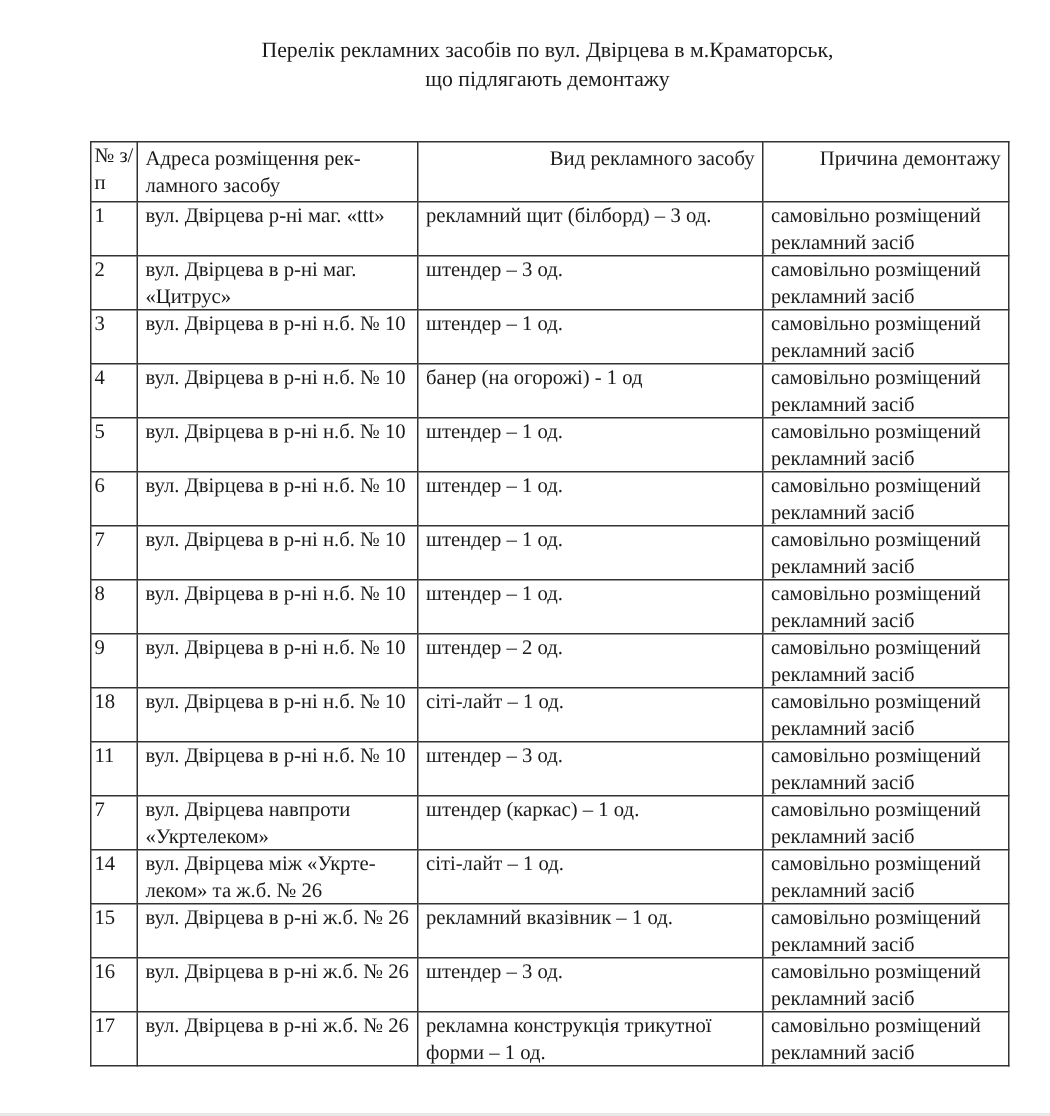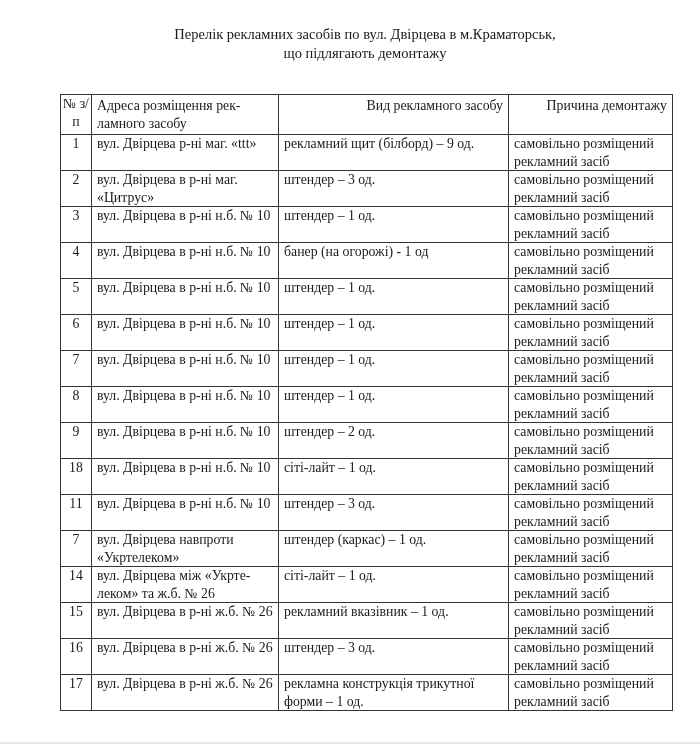--- a/index.html
+++ b/index.html
@@ -18,21 +18,21 @@
     font-size: 13.8px; line-height: 17.5px;
   }
   td, th {
     border: 1.5px solid #333;
     vertical-align: top;
     padding: 0 5px;
     font-weight: normal;
     text-align: left;
   }
   th { padding-top: 2px; height: 37px; }
-  th.num, td.num { text-align: center; padding: 0 2px; }
+  th.num, td.num { padding: 0 2px; }
   th.center { text-align: right; }
   td { height: 35px; padding-top: 0px; }
   col.c1 { width: 31px; } col.c2 { width: 187px; } col.c3 { width: 230px; } col.c4 { width: 164px; }
   .shadow { position:absolute; left:0; right:0; bottom:0; height:2px; background:#e8e8e8; }
 </style>
 </head>
 <body>
 
 <div class="title">
   <div>Перелік рекламних засобів по  вул. Двірцева в м.Краматорськ,</div>
@@ -51,21 +51,21 @@
       <th class="num">№ з/п</th>
       <th>Адреса розміщення рек-ламного засобу</th>
       <th class="center">Вид рекламного засобу</th>
       <th class="center">Причина демонтажу</th>
     </tr>
   </thead>
   <tbody id="tbody">
       <tr>
         <td class="num">1</td>
         <td>вул. Двірцева р-ні маг. «ttt»</td>
-        <td>рекламний щит (білборд) – 9 од.</td>
+        <td>рекламний щит (білборд) – 3 од.</td>
         <td>самовільно розміщений рекламний засіб</td>
       </tr>
       <tr>
         <td class="num">2</td>
         <td>вул. Двірцева в р-ні маг. «Цитрус»</td>
         <td>штендер – 3 од.</td>
         <td>самовільно розміщений рекламний засіб</td>
       </tr>
       <tr>
         <td class="num">3</td>

